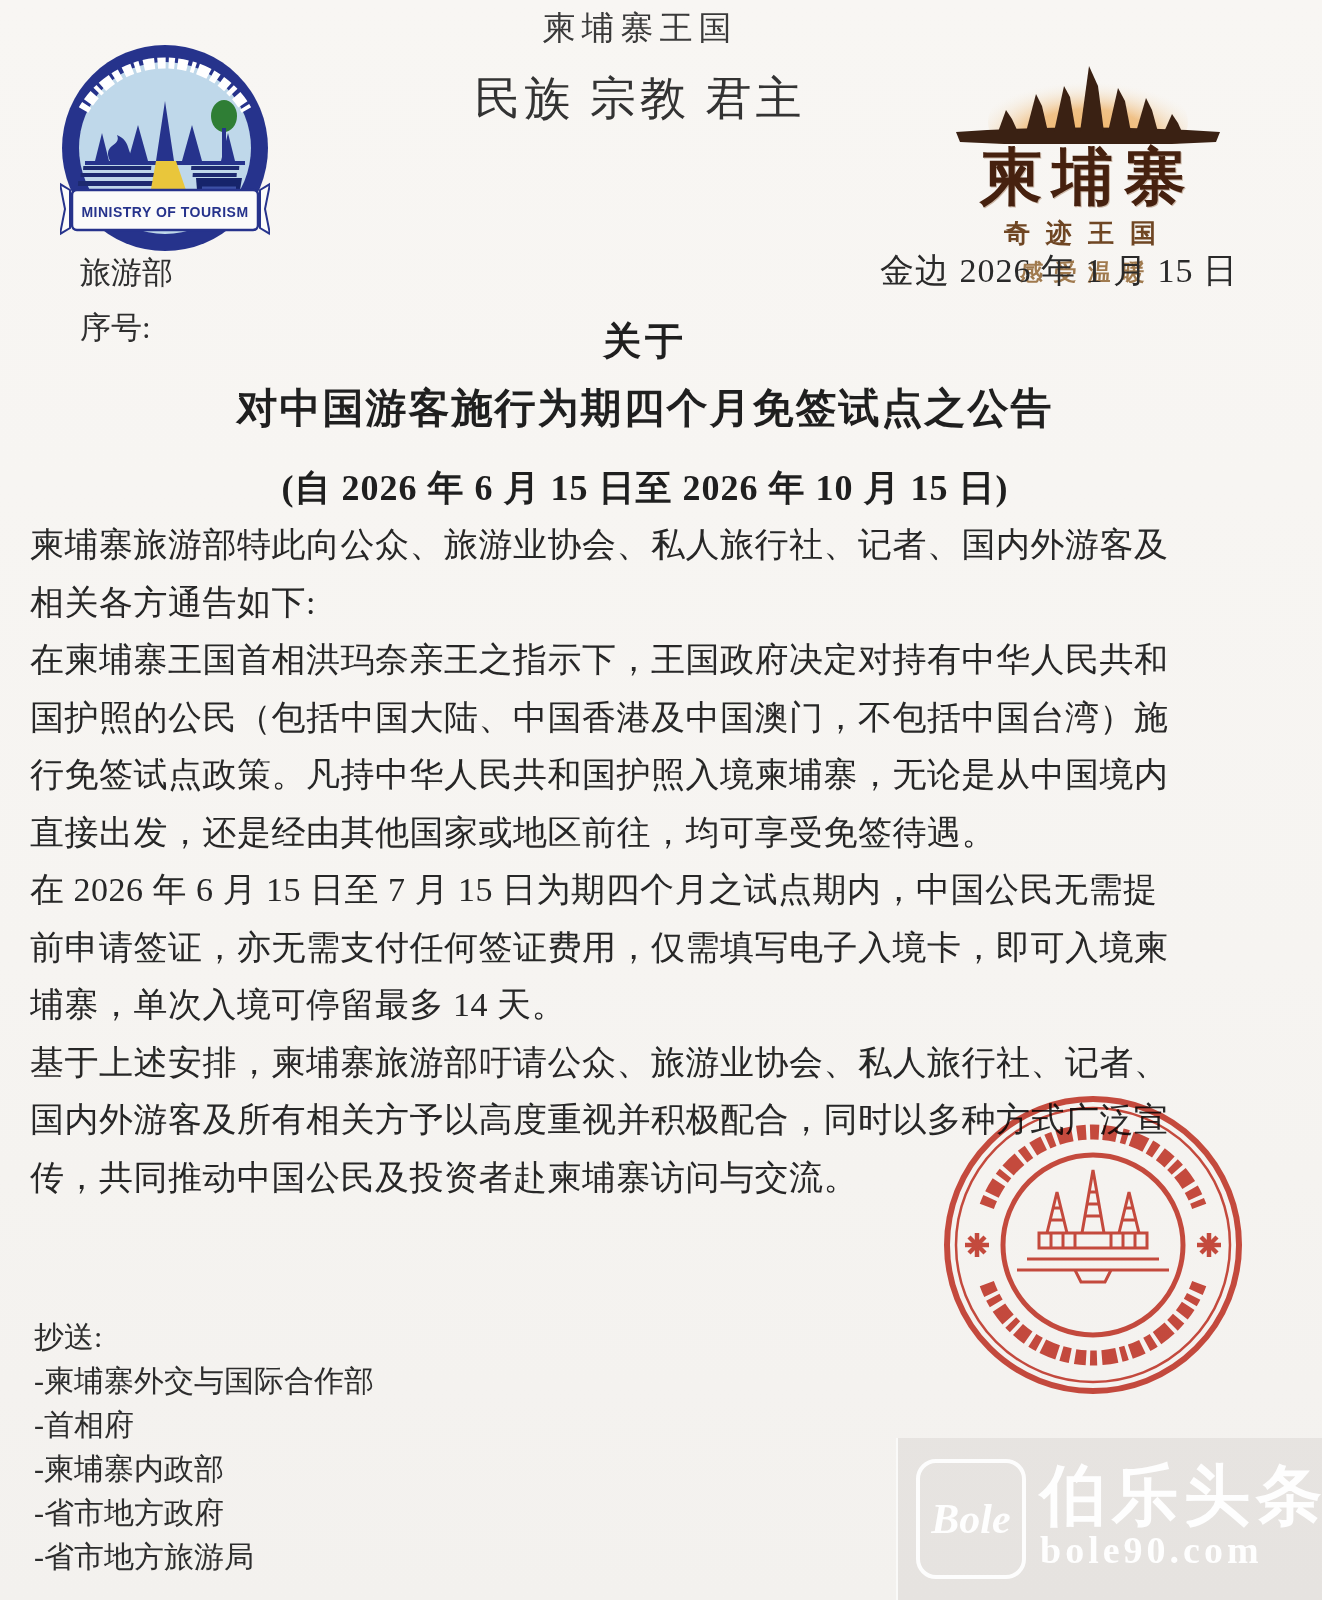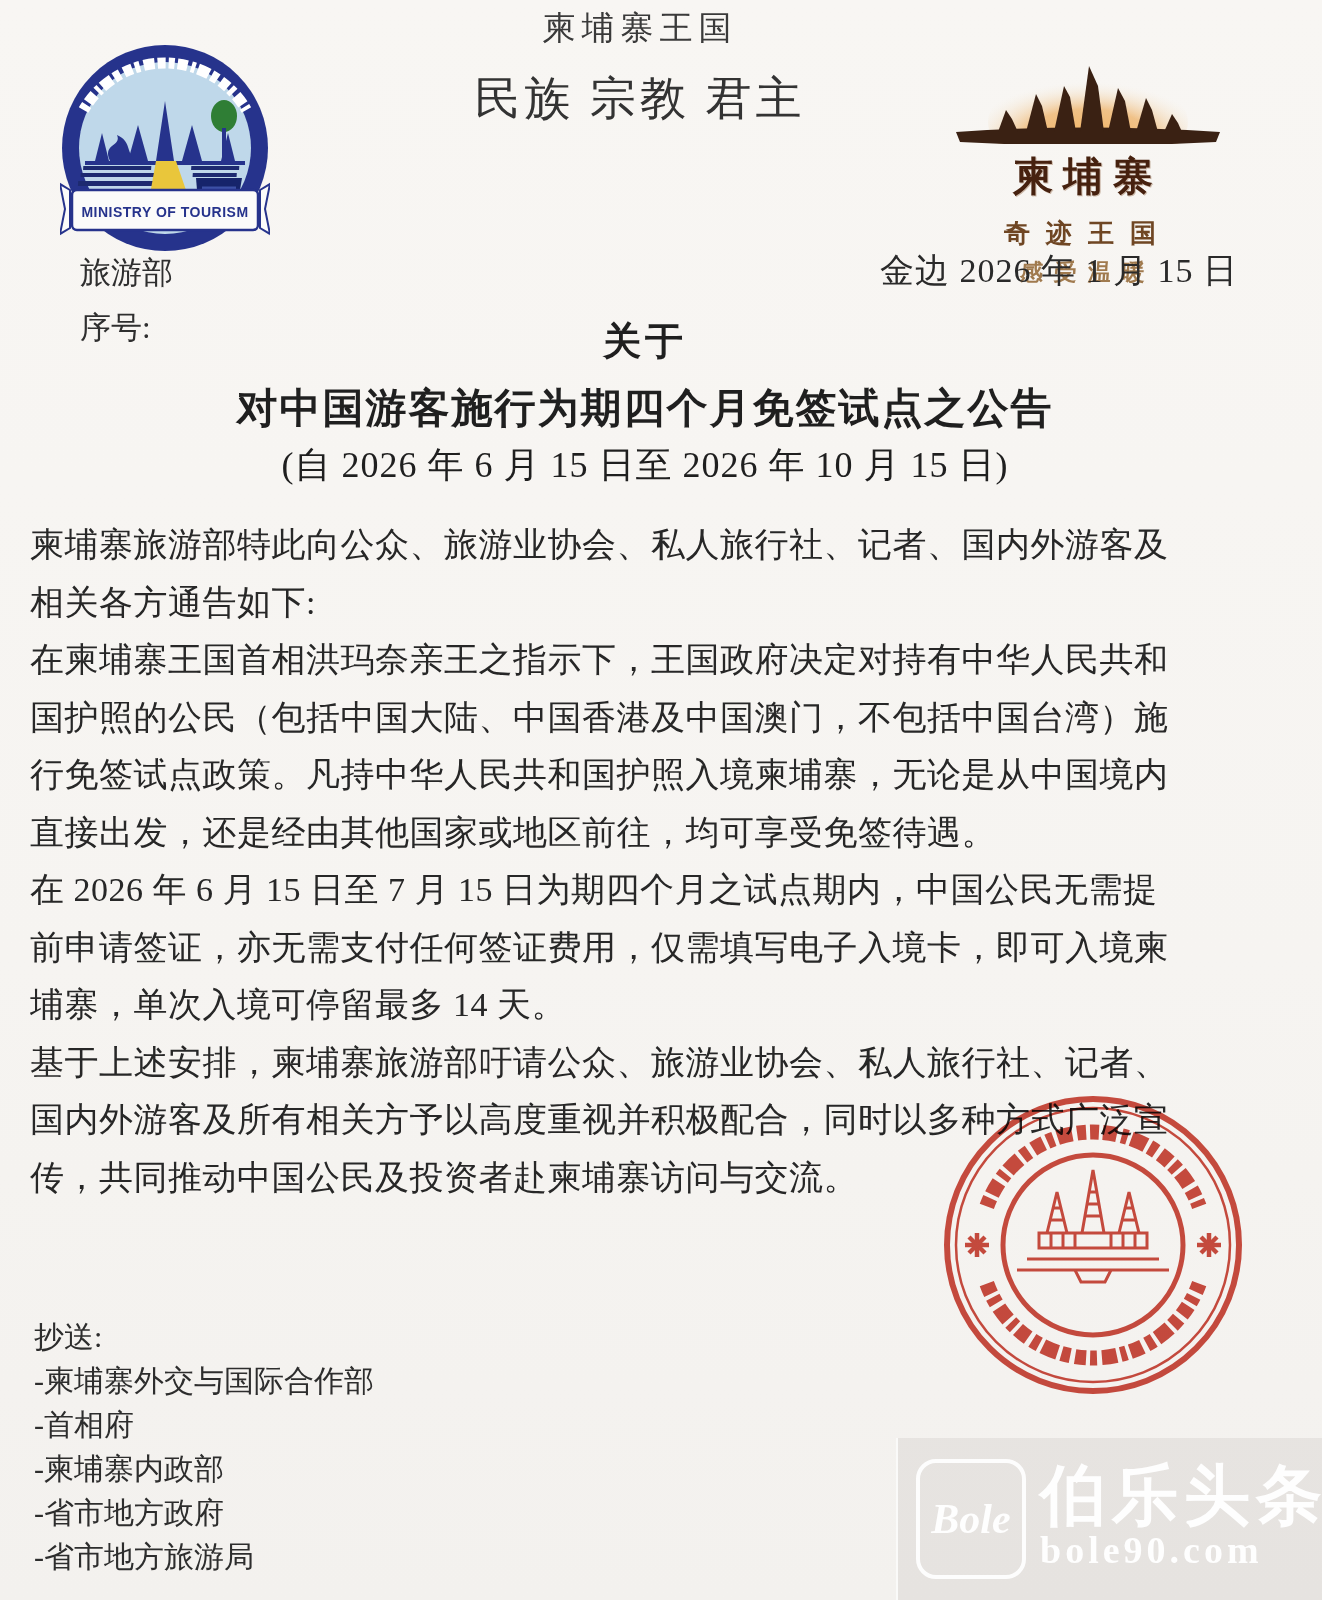--- a/index.html
+++ b/index.html
@@ -11,30 +11,30 @@
   
   .kingdom-head{left:0;top:6px;width:1280px;text-align:center;}
   .kingdom-title{font-size:33px;letter-spacing:6px;color:#3a3a3a;}
   .kingdom-motto{font-size:46px;letter-spacing:4px;margin-top:17px;color:#333;}
   .dept{left:80px;top:252px;font-size:31px;color:#2f2f2f;}
   .serial{left:80px;top:307px;font-size:31px;color:#2f2f2f;}
   .dateline{left:760px;top:248px;width:478px;text-align:right;font-size:34px;color:#2a2a2a;letter-spacing:1px;}
   
   .brand{left:928px;top:52px;width:320px;text-align:center;}
   .brand-temple{position:relative;width:320px;height:92px;}
-  .brand-name{font-size:40px;font-weight:bold;color:#46210f;letter-spacing:10px;line-height:58px;
+  .brand-name{font-size:62px;font-weight:bold;color:#46210f;letter-spacing:10px;line-height:58px;
     text-shadow:1px 1px 0 rgba(120,70,30,.35);}
   .brand-sub{font-size:26px;font-weight:bold;color:#6f4623;letter-spacing:16px;margin-top:10px;}
   .brand-tag{font-size:23px;font-weight:bold;color:#a07a4e;letter-spacing:11px;margin-top:6px;
     transform:skewX(-4deg);}
   
   .title-block{left:0;top:316px;width:1290px;text-align:center;color:#1f1f1f;}
   .title-1{font-size:38px;font-weight:bold;letter-spacing:4px;}
   .title-2{font-size:41px;font-weight:bold;letter-spacing:2px;margin-top:14px;}
-  .title-3{font-size:36px;font-weight:normal;letter-spacing:1px;margin-top:5px;}
+  .title-3{font-size:36px;font-weight:bold;letter-spacing:1px;margin-top:28px;}
   
   .body-text{left:30px;top:516px;width:1222px;font-size:34px;line-height:57.5px;
     color:#272727;letter-spacing:.5px;}
   .body-text p{margin:0;white-space:pre-line;text-align:justify;}
   
   .cc{left:34px;top:1315px;font-size:30px;line-height:44px;color:#2d2d2d;}
   .cc div{white-space:pre;}
   
   .stamp{left:942px;top:1094px;width:302px;height:302px;mix-blend-mode:multiply;opacity:.9;}
   

